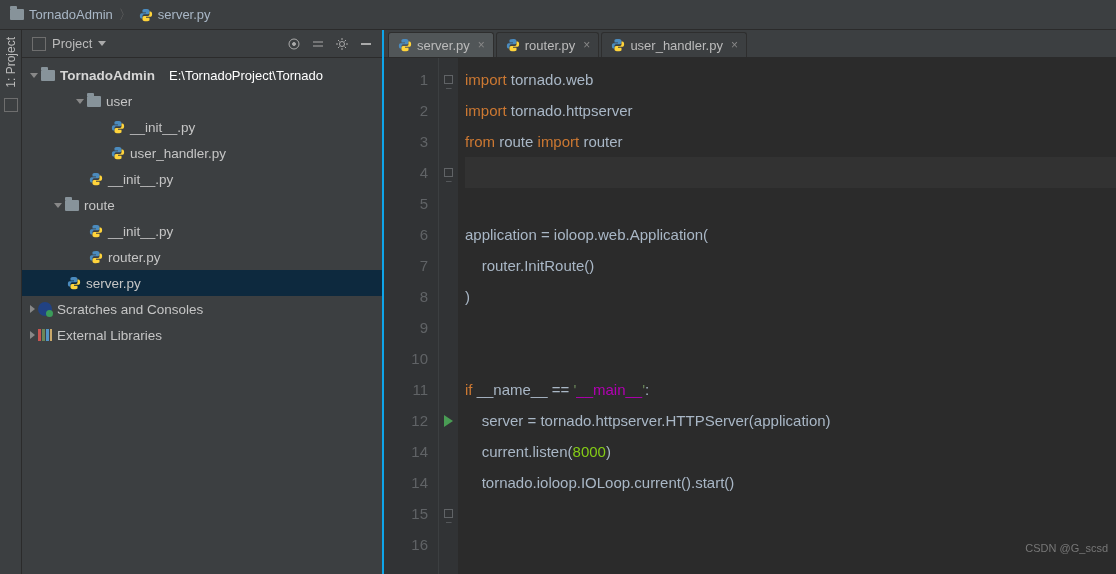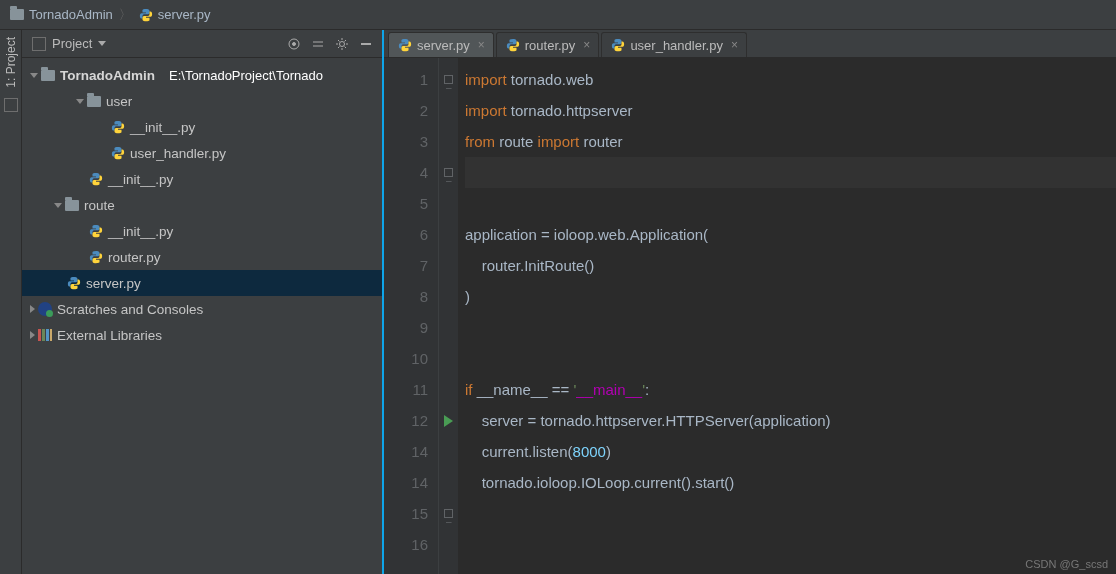--- a/index.html
+++ b/index.html
@@ -47,24 +47,24 @@
   .gutter-extras { width:20px; background:#313335; border-right:1px solid #2b2b2b; padding-top:6px; }
   .gutter-extras .mark { height:31px; display:flex; align-items:center; justify-content:center; }
   .run-arrow { width:0; height:0; border-top:6px solid transparent; border-bottom:6px solid transparent; border-left:9px solid #499c54; }
   .fold-mark { width:9px; height:9px; border:1px solid #606366; position:relative; }
   .fold-mark::after { content:"–"; position:absolute; top:-4px; left:1px; color:#606366; font-size:10px; font-family:sans-serif; }
   .code { flex:1; padding:6px 0 0 6px; background:#2b2b2b; color:#a9b7c6; }
   .code .line { height:31px; white-space:pre; }
   .code .line.hl { background:#323232; }
   .kw { color:#cc7832; }
   .str { color:#6a8759; }
-  .num { color:#7dd3fc; }
+  .num { color:#84cc16; }
   .dunder { color:#b200b2; }
   .id { color:#a9b7c6; }
-  .watermark { position:absolute; right:8px; bottom:4px; color:#777; font-size:11px; }
+  .watermark { position:absolute; right:8px; bottom:20px; color:#777; font-size:11px; }
   svg.pyicon .top { fill:#4b8bbe; } svg.pyicon .bot { fill:#ffd43b; }
 </style>
 </head>
 <body>
 
 <div class="nav-bar">
   <span class="folder-icon"></span>
   <span>TornadoAdmin</span>
   <span class="bc-sep">〉</span>
   <span class="py-icon">

